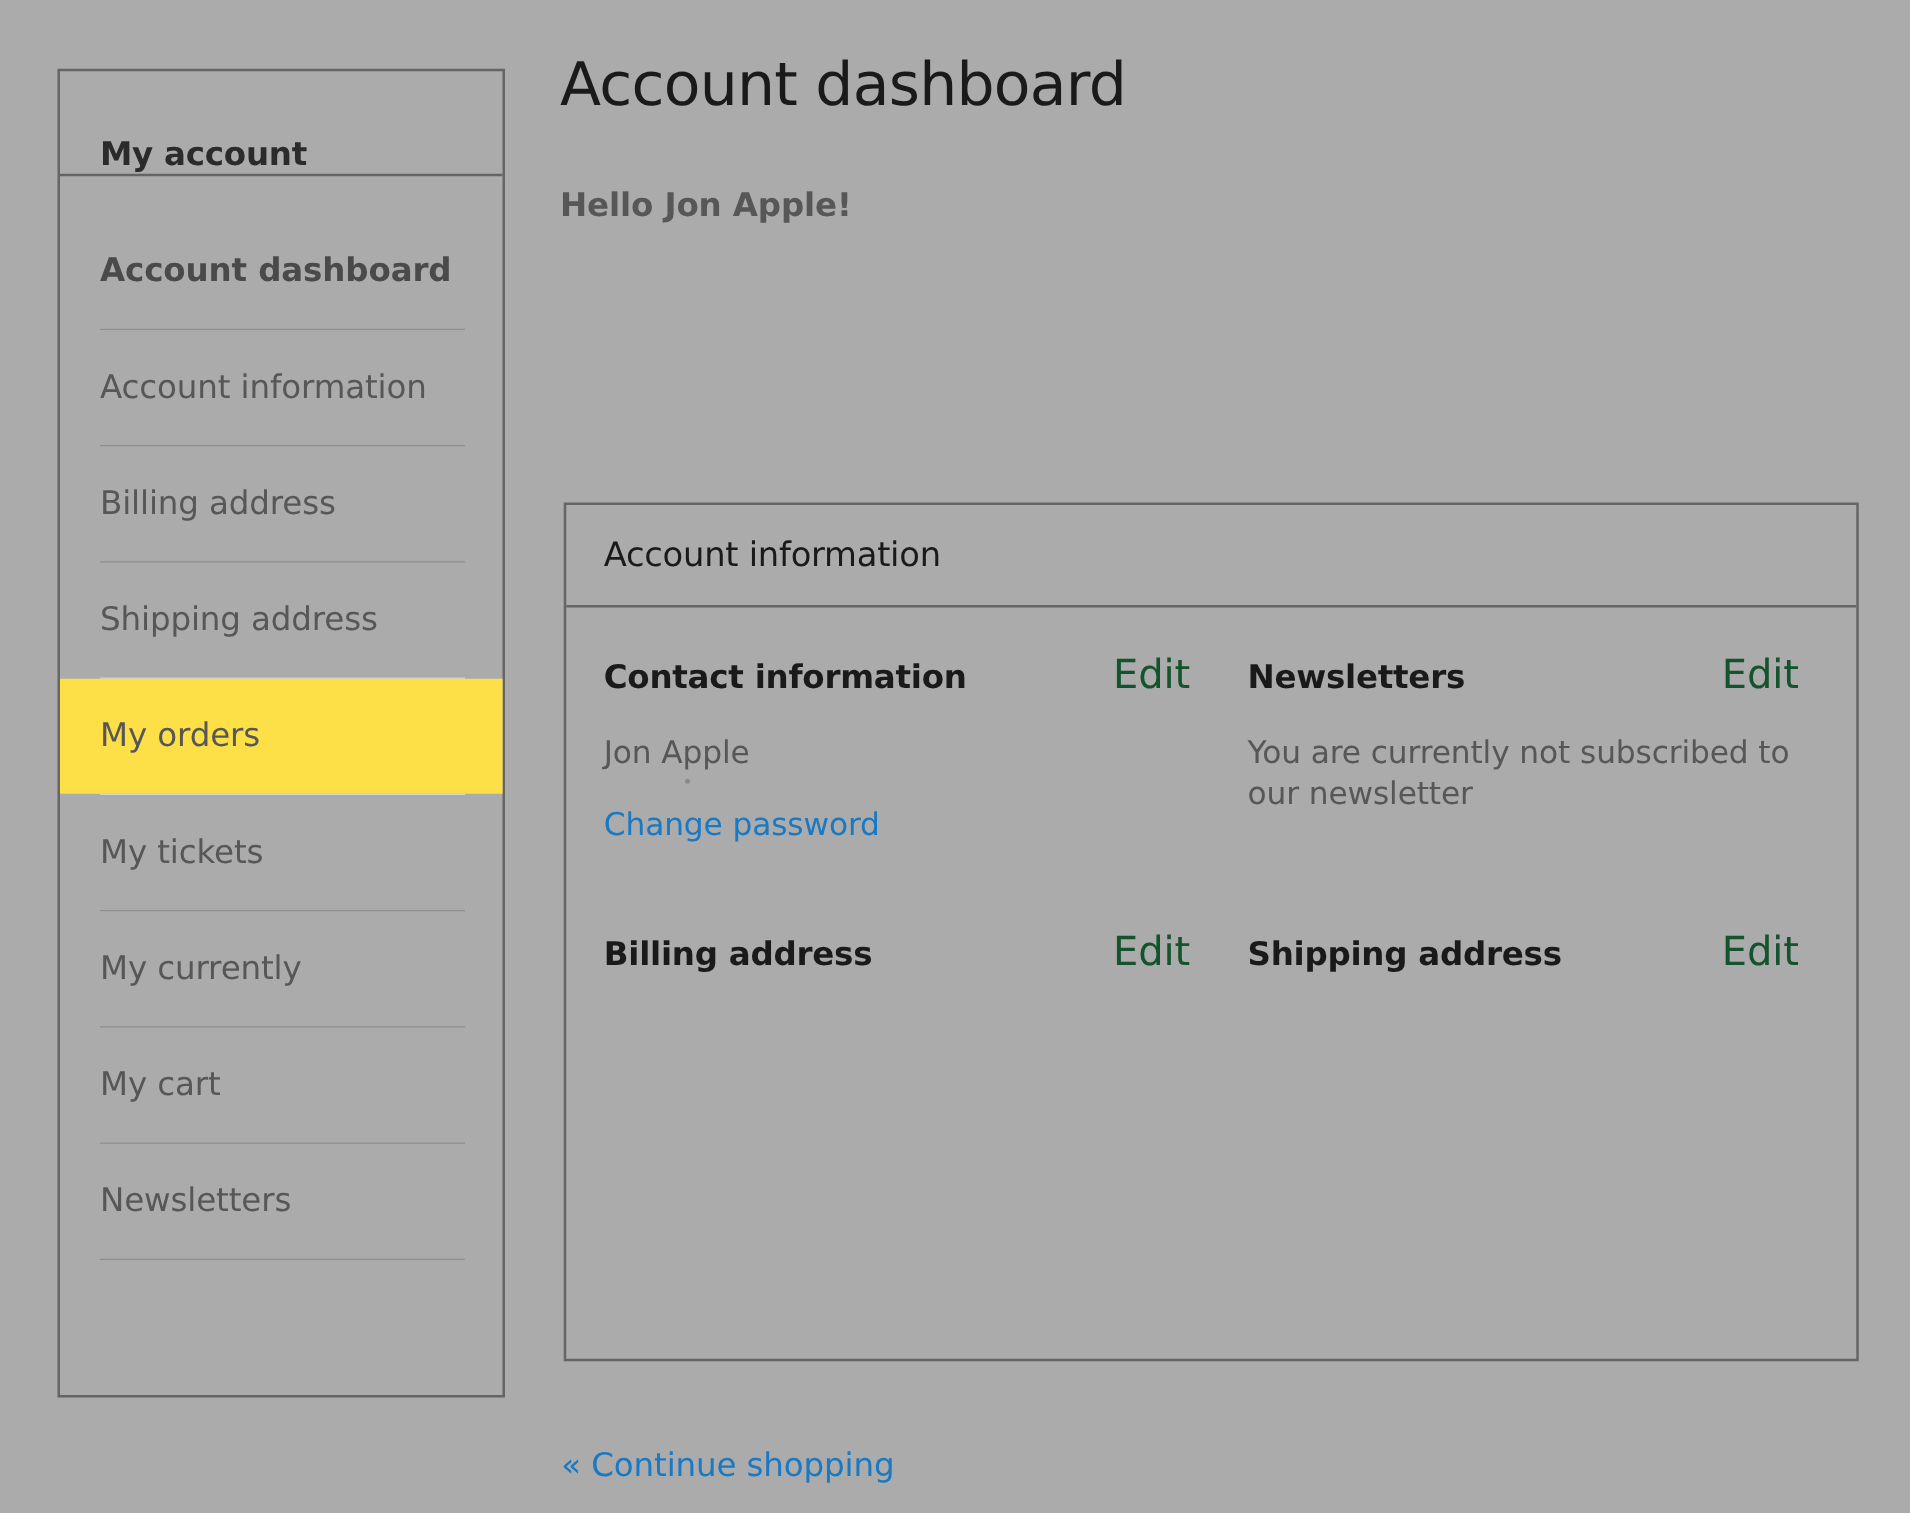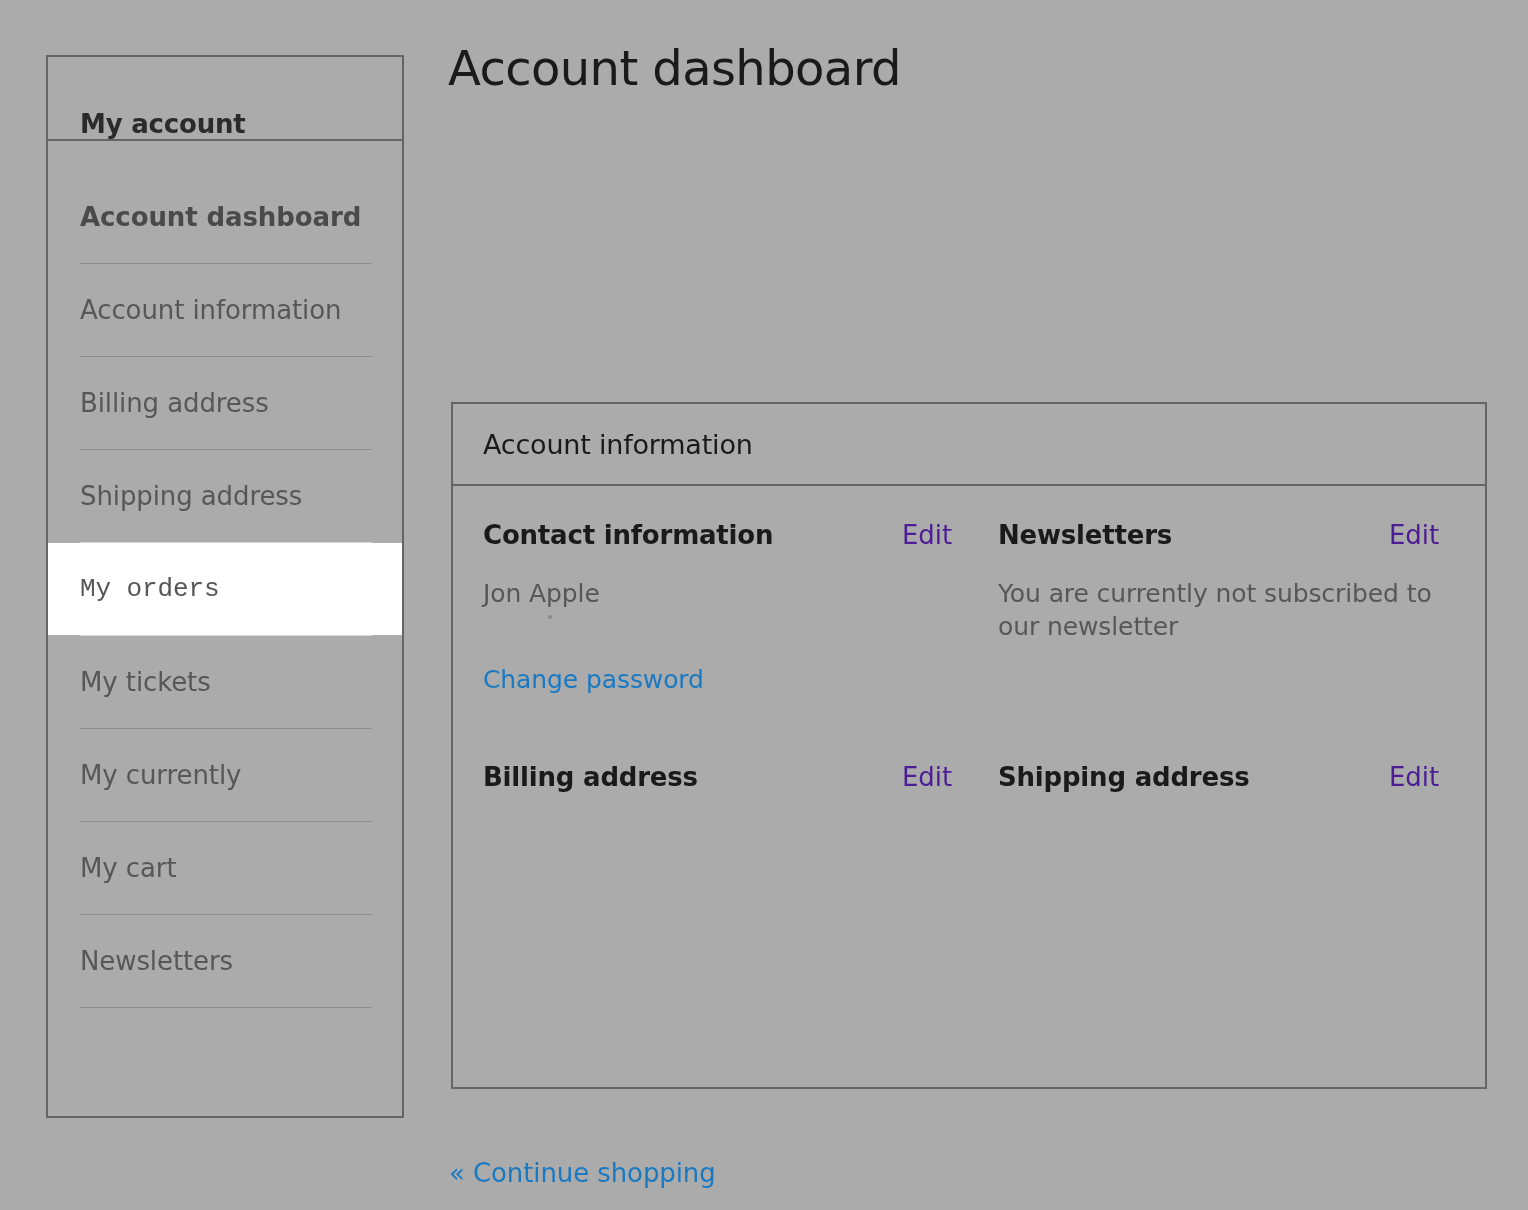--- a/index.html
+++ b/index.html
@@ -56,22 +56,21 @@
     font-size: 26px;
     color: #575757;
     letter-spacing: -0.1px;
     line-height: 1;
   }
   .nav-item.is-current .nav-label {
     font-weight: bold;
     color: #4a4a4a;
   }
   .nav-item.is-active {
-    background: #ffffff;
-    font-family: Liberation Mono, monospace;
+    background: #fde047;
   }
   .nav-divider {
     height: 1px;
     background: #8e8e8e;
     margin: 0 30px 0 32px;
   }
   .nav-divider.on-white {
     background: #d6d6d6;
   }
 
@@ -140,43 +139,43 @@
     justify-content: space-between;
     padding-right: 18px;
   }
   .block-title {
     font-size: 26px;
     font-weight: bold;
     color: #1a1a1a;
     letter-spacing: -0.2px;
   }
   .edit-link {
-    font-size: 26px;
-    color: #4c1d95;
+    font-size: 32px;
+    color: #14532d;
     text-decoration: none;
     letter-spacing: -0.1px;
     cursor: pointer;
   }
   .block-content {
     margin-top: 28px;
     font-size: 25px;
     color: #575757;
     line-height: 1.3;
     letter-spacing: -0.1px;
   }
   .block-content .artifact-dot {
     display: block;
     width: 4px;
     height: 4px;
     background: #8b8b8b;
     margin: 4px 0 0 65px;
     border-radius: 50%;
   }
   #change-password-wrap {
-    margin-top: 46px;
+    margin-top: 18px;
   }
   .text-link {
     font-size: 25px;
     color: #1979c3;
     text-decoration: none;
     letter-spacing: -0.1px;
     cursor: pointer;
   }
   #address-row {
     margin-top: 68px;
@@ -238,20 +237,21 @@
       <div class="nav-divider"></div>
       <div class="nav-item">
         <span class="nav-label">Newsletters</span>
       </div>
       <div class="nav-divider"></div>
     </nav>
 </aside>
 
 <div id="main">
   <h1 id="page-title">Account dashboard</h1>
+  <p id="greeting">Hello Jon Apple!</p>
 </div>
 
 <section id="info-panel">
   <div id="info-panel-header">
     <span id="info-panel-title">Account information</span>
   </div>
 
   <div id="info-panel-body">
 
     <div class="block-row">

